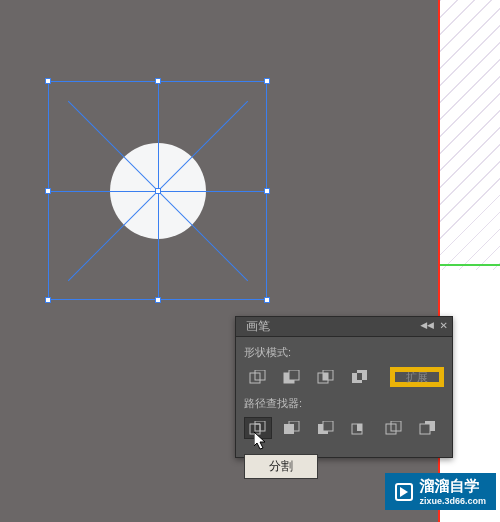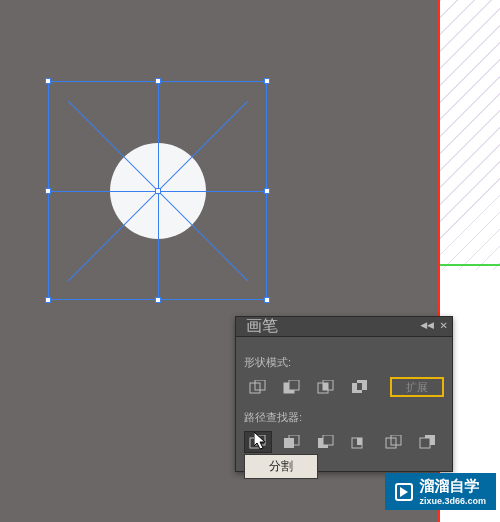--- a/index.html
+++ b/index.html
@@ -96,21 +96,21 @@
       display: flex;
       align-items: center;
       height: 20px;
       background: #454545;
       border-bottom: 1px solid #2a2a2a;
       position: relative;
     }
     .tab {
       padding: 17px 10px;
       color: #bdbdbd;
-      font-size: 16px;
+      font-size: 12px;
       cursor: pointer;
     }
     .tab.active {
       background: #535353;
       color: #e8e8e8;
       border: 1px solid #2a2a2a;
       border-bottom: none;
       position: relative;
       top: 1px;
     }
@@ -127,21 +127,21 @@
       font-size: 10px;
     }
     .panel-body {
       background: #535353;
       padding: 6px 8px 10px;
     }
     .section-label {
       color: #bdbdbd;
       font-size: 11px;
       margin-bottom: 6px;
-      margin-top: 12px;
+      margin-top: 2px;
     }
     .button-row {
       display: flex;
       gap: 6px;
       align-items: center;
       margin-bottom: 8px;
     }
     .icon-btn {
       width: 28px; height: 22px;
       background: #535353;
@@ -150,21 +150,21 @@
       align-items: center;
       justify-content: center;
       cursor: pointer;
     }
     .icon-btn.pressed {
       background: #3a3a3a;
       border: 1px solid #2a2a2a;
     }
     .expand-btn {
       width: 54px; height: 20px;
-      border: 2px solid #eab308;
+      border: 5px solid #eab308;
       color: #8a8a8a;
       font-size: 11px;
       display: flex;
       align-items: center;
       justify-content: center;
       margin-left: auto;
       cursor: pointer;
       background: #535353;
     }
     .tooltip {

